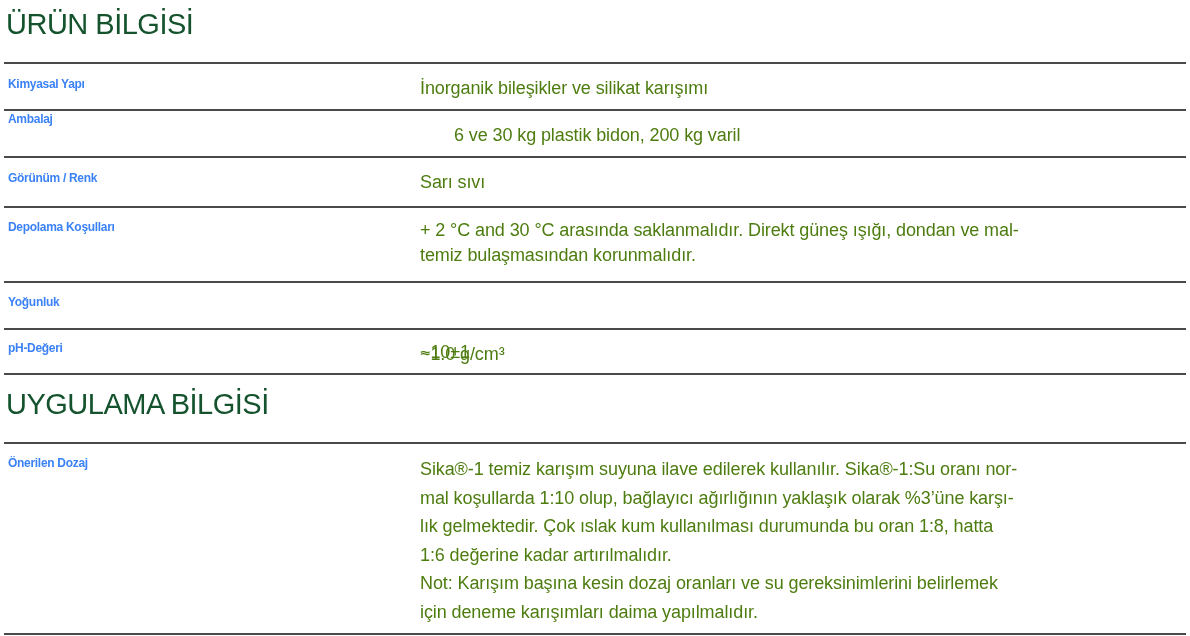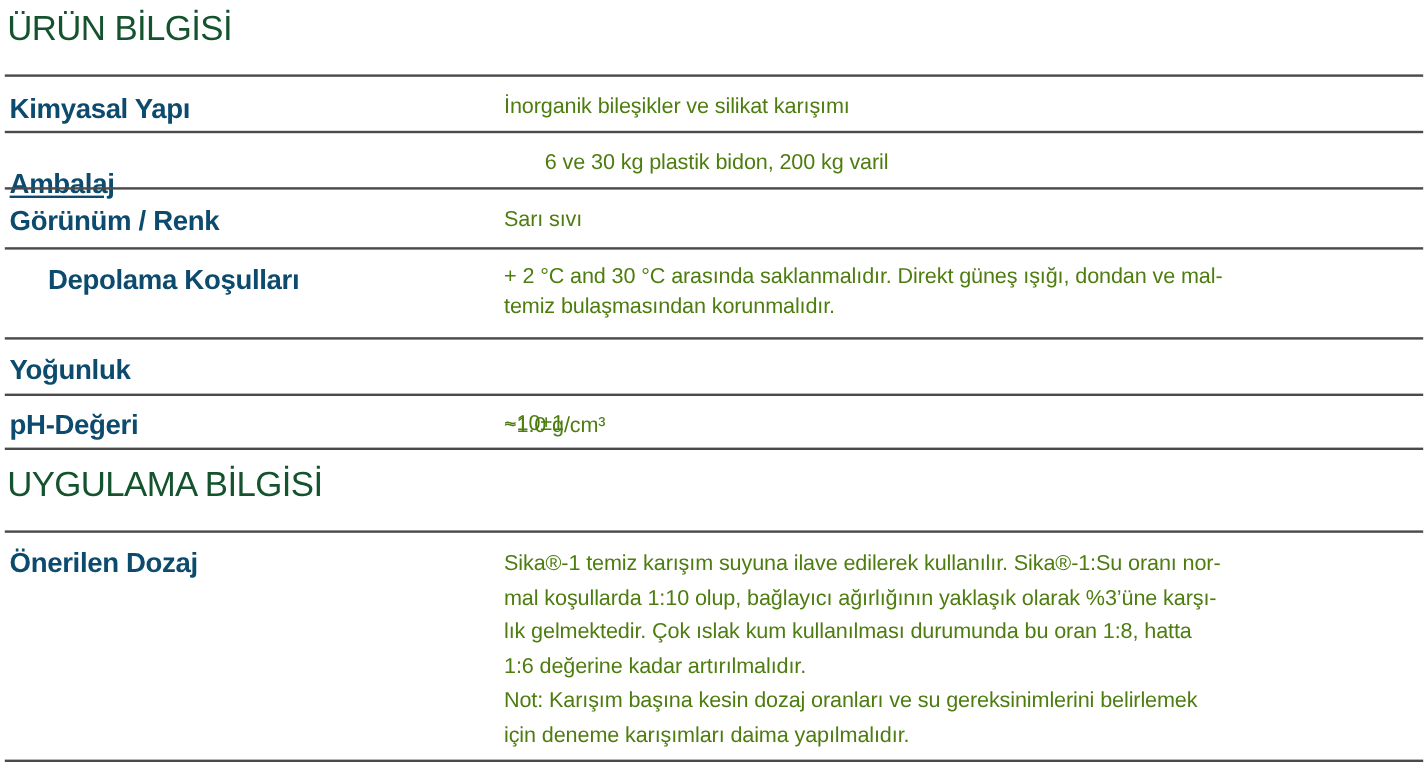--- a/index.html
+++ b/index.html
@@ -1,42 +1,42 @@
 <!DOCTYPE html>
 <html><head>
 <meta charset="utf-8">
 <style>
   html, body { margin:0; padding:0; background:#ffffff; }
   body { width:1190px; height:636px; position:relative; overflow:hidden;
          font-family:"Liberation Sans", "DejaVu Sans", sans-serif; color:#111; }
   .section-title { position:absolute; left:6px; font-size:29px; font-weight:400;
          letter-spacing:-0.5px; color:#14532d; margin:0; }
   .rule { position:absolute; left:4px; width:1182px; height:2px; background:#4a4a4a; }
-  .label { position:absolute; left:8px; font-size:23px; font-weight:700; color:#0c4a6e; letter-spacing:-0.3px; }
+  .label { position:absolute; left:8px; font-size:12px; font-weight:700; color:#3b82f6; letter-spacing:-0.3px; }
   .value { position:absolute; left:420px; width:756px; font-size:18px; line-height:25px; color:#4d7c0f; letter-spacing:-0.1px; }
 </style>
 </head>
 <body>
 
 <h1 class="section-title" style="top:8px;">ÜRÜN BİLGİSİ</h1>
 <div class="rule" style="top:62px;"></div>
 
 <div class="label" style="top:77px;">Kimyasal Yapı</div>
 <div class="value" style="top:76px;">İnorganik bileşikler ve silikat karışımı</div>
 <div class="rule" style="top:109px;"></div>
 
-<div class="label" style="top:140px;text-decoration:underline;">Ambalaj</div>
+<div class="label" style="top:112px;">Ambalaj</div>
 <div class="value" style="top:123px;margin-left:34px;">6 ve 30 kg plastik bidon, 200 kg varil</div>
 <div class="rule" style="top:156px;"></div>
 
 <div class="label" style="top:171px;">Görünüm / Renk</div>
 <div class="value" style="top:170px;">Sarı sıvı</div>
 <div class="rule" style="top:206px;"></div>
 
-<div class="label" style="top:220px;margin-left:32px;">Depolama Koşulları</div>
+<div class="label" style="top:220px;">Depolama Koşulları</div>
 <div class="value" style="top:218px;">
   <div>+ 2 °C and 30 °C arasında saklanmalıdır. Direkt güneş ışığı, dondan ve mal-</div>
   <div>temiz bulaşmasından korunmalıdır.</div>
 </div>
 <div class="rule" style="top:281px;"></div>
 
 <div class="label" style="top:295px;">Yoğunluk</div>
 <div class="value" style="top:294px;margin-top:48px;">~1.0 g/cm³</div>
 <div class="rule" style="top:328px;"></div>
 

